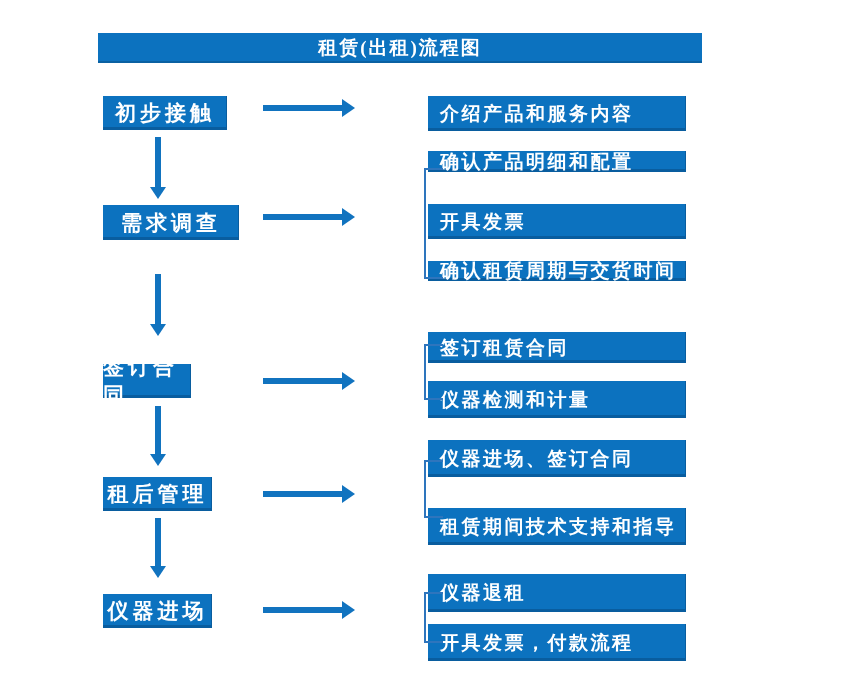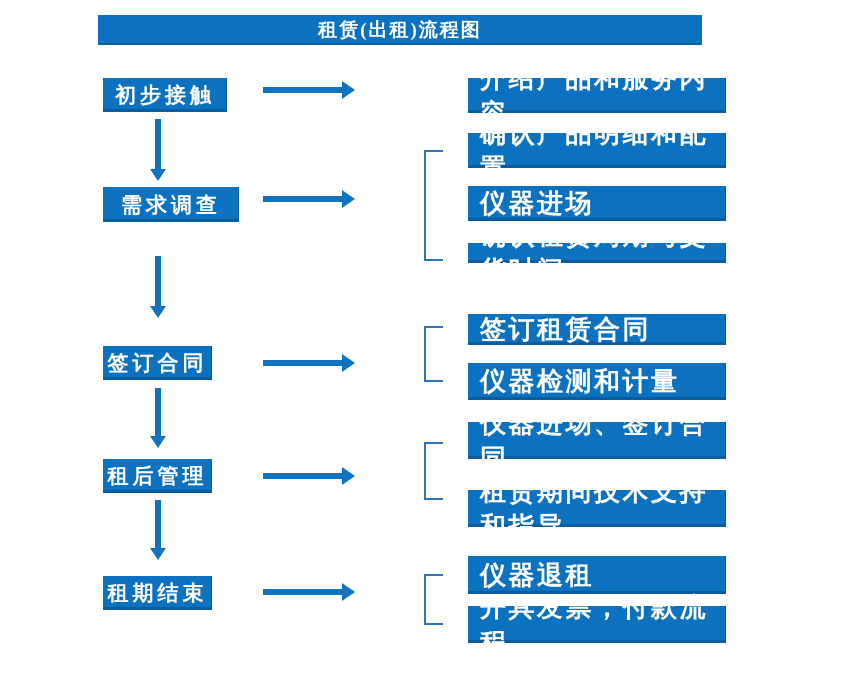--- a/index.html
+++ b/index.html
@@ -1,33 +1,33 @@
 <!DOCTYPE html>
 <html><head>
 <meta charset="utf-8">
 <style>
   html,body{margin:0;padding:0;}
   body{
     width:844px;height:688px;position:relative;background:#ffffff;overflow:hidden;
     font-family:"Liberation Serif","DejaVu Serif",serif;
   }
-  .abs{position:absolute;box-sizing:border-box;}
+  .abs{position:absolute;box-sizing:border-box;margin-top:18px;}
   .title-bar{
     left:98px;top:15px;width:604px;height:30px;
     background:#0c72bf;color:#ffffff;font-weight:bold;font-size:19px;letter-spacing:2px;
     display:flex;align-items:center;justify-content:center;
     box-shadow:inset 0 -2px 0 rgba(0,0,0,.15);
   }
   .box{
     background:#0c72bf;color:#ffffff;font-weight:bold;
     display:flex;align-items:center;
     box-shadow:inset -1px -3px 0 rgba(0,20,45,.22);
   }
   .stage{font-size:21px;letter-spacing:4px;justify-content:center;}
-  .detail{left:468px;width:258px;font-size:26px;letter-spacing:2.5px;padding-left:12px;}
+  .detail{left:428px;width:258px;font-size:19px;letter-spacing:2.5px;padding-left:12px;}
   
   .harrow{width:92px;height:18px;}
   .harrow .shaft{position:absolute;left:0;top:6px;width:80px;height:6px;background:#1173bf;}
   .harrow .head{position:absolute;right:0;top:0;width:0;height:0;
     border-top:9px solid transparent;border-bottom:9px solid transparent;border-left:13px solid #1173bf;}
   
   .varrow{width:16px;}
   .varrow .shaft{position:absolute;left:5px;top:0;width:6px;height:calc(100% - 11px);background:#1173bf;}
   .varrow .head{position:absolute;left:0;bottom:0;width:0;height:0;
     border-left:8px solid transparent;border-right:8px solid transparent;border-top:12px solid #1173bf;}
@@ -38,27 +38,27 @@
     background:transparent;
   }
 </style>
 </head>
 <body>
 
 <div class="abs title-bar">租赁(出租)流程图</div>
 
 <div class="abs box stage" style="left:103px;top:78px;width:124px;height:34px">初步接触</div>
 <div class="abs box stage" style="left:103px;top:187px;width:136px;height:35px">需求调查</div>
-<div class="abs box stage" style="left:103px;top:346px;width:109px;height:34px">签订合同</div>
+<div class="abs box stage" style="left:103px;top:346px;width:88px;height:34px">签订合同</div>
 <div class="abs box stage" style="left:103px;top:459px;width:109px;height:34px">租后管理</div>
-<div class="abs box stage" style="left:103px;top:576px;width:109px;height:34px">租期结束</div>
+<div class="abs box stage" style="left:103px;top:576px;width:109px;height:34px">仪器进场</div>
 
 <div class="abs box detail" style="top:78px;height:35px">介绍产品和服务内容</div>
-<div class="abs box detail" style="top:133px;height:35px">确认产品明细和配置</div>
-<div class="abs box detail" style="top:186px;height:35px">仪器进场</div>
+<div class="abs box detail" style="top:133px;height:21px">确认产品明细和配置</div>
+<div class="abs box detail" style="top:186px;height:35px">开具发票</div>
 <div class="abs box detail" style="top:243px;height:20px">确认租赁周期与交货时间</div>
 <div class="abs box detail" style="top:314px;height:31px">签订租赁合同</div>
 <div class="abs box detail" style="top:363px;height:37px">仪器检测和计量</div>
 <div class="abs box detail" style="top:422px;height:37px">仪器进场、签订合同</div>
 <div class="abs box detail" style="top:490px;height:37px">租赁期间技术支持和指导</div>
 <div class="abs box detail" style="top:556px;height:38px">仪器退租</div>
 <div class="abs box detail" style="top:606px;height:37px">开具发票，付款流程</div>
 
 <div class="abs harrow" style="left:263px;top:81px">
     <div class="shaft"></div>

